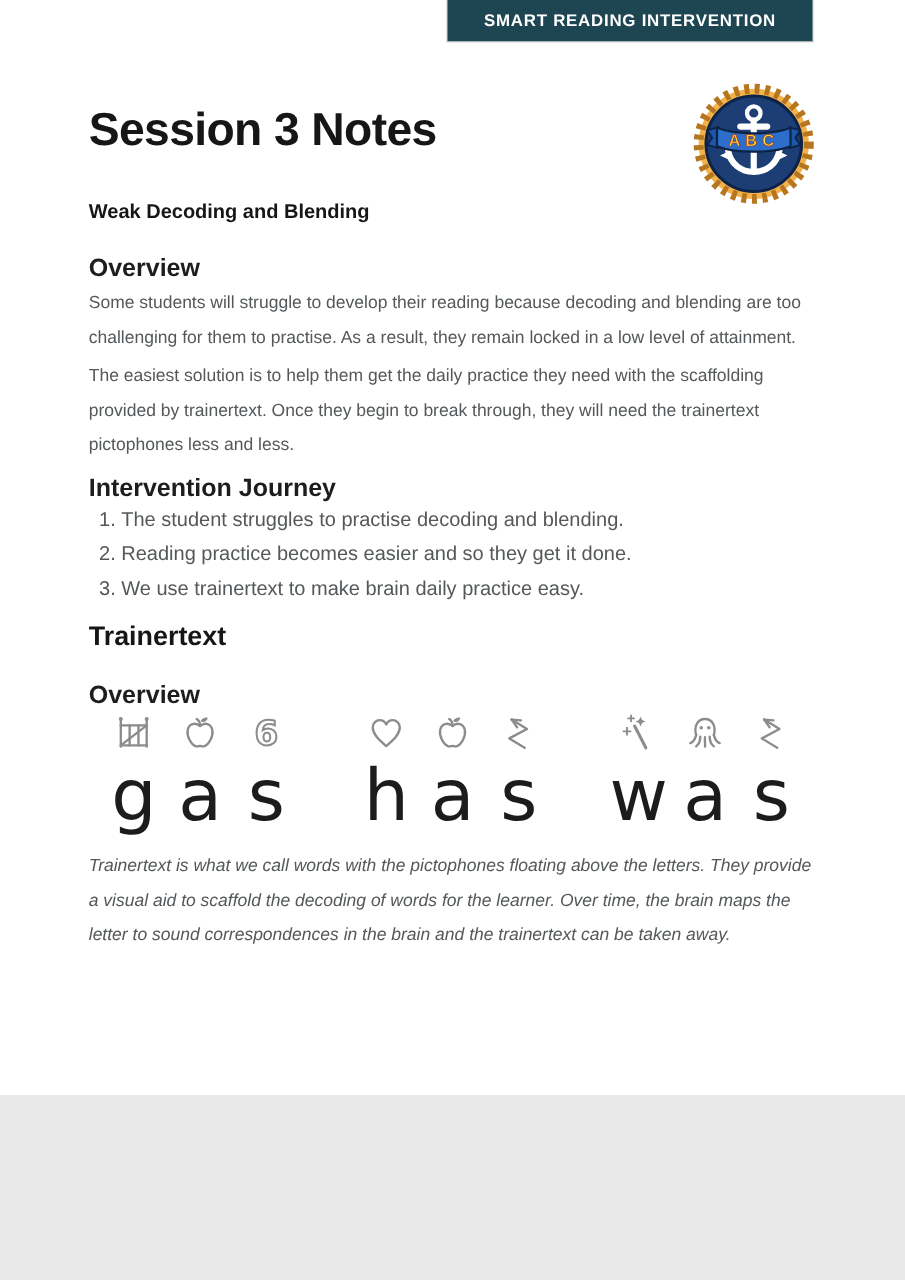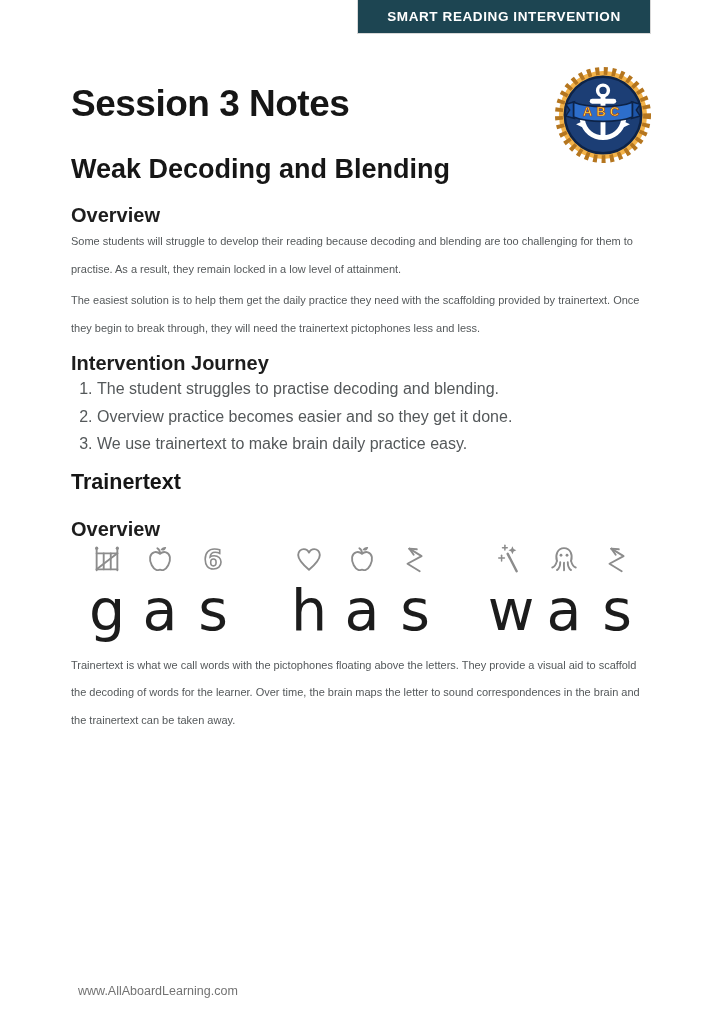--- a/index.html
+++ b/index.html
@@ -1,41 +1,41 @@
 <!DOCTYPE html>
 <html><head>
 <meta charset="utf-8">
 <style>
   html,body{margin:0;padding:0;background:#e9e9e9;}
   .page{
     position:relative;
-    width:724px;height:1024px;
+    width:724px;height:876px;
     background:#ffffff;
     font-family:"Liberation Sans", sans-serif;
     overflow:hidden;
     margin:0 auto;
   }
   
   .banner{
     position:absolute;top:0;left:358px;width:292px;height:33px;
     background:#1d4552;
     display:flex;align-items:center;justify-content:center;
     box-shadow:0 0 0 1px #d8d8d8;
   }
   .banner span{
     color:#ffffff;font-size:13.5px;font-weight:bold;letter-spacing:.6px;
   }
   
   .logo{position:absolute;top:66px;right:72px;width:98px;height:98px;}
   
   .content{position:absolute;left:71px;top:84px;width:582px;color:#54585a;}
   h1{margin:0;font-size:37px;line-height:40px;font-weight:bold;color:#161616;letter-spacing:-.5px;}
-  h2{margin:34px 0 0 0;font-size:27px;line-height:23px;font-weight:bold;color:#161616;}
+  h2{margin:34px 0 0 0;font-size:16px;line-height:23px;font-weight:bold;color:#161616;}
   h3{margin:26px 0 0 0;font-size:20px;line-height:17px;font-weight:bold;color:#1d1d1d;}
-  p{margin:4px 0 0 0;font-size:11px;line-height:27.5px;color:#54585a;}
+  p{margin:4px 0 0 0;font-size:14px;line-height:27.5px;color:#54585a;}
   p.follow{margin-top:4px;}
   ol{margin:3px 0 0 0;padding-left:26px;font-size:16px;line-height:27.5px;color:#54585a;}
   ol li{padding-left:0px;}
   
   .ttfig{
     margin-top:5px;height:102px;
     display:flex;justify-content:center;align-items:flex-start;gap:52px;
   }
   .ttword{display:flex;gap:9px;}
   .ttcol{display:flex;flex-direction:column;align-items:center;width:44px;}
@@ -85,21 +85,21 @@
 
     <h2>Weak Decoding and Blending</h2>
 
     <h3>Overview</h3>
     <p>Some students will struggle to develop their reading because decoding and blending are too challenging for them to practise. As a result, they remain locked in a low level of attainment.</p>
     <p class="follow">The easiest solution is to help them get the daily practice they need with the scaffolding provided by trainertext. Once they begin to break through, they will need the trainertext pictophones less and less.</p>
 
     <h3 style="margin-top:13px;">Intervention Journey</h3>
     <ol>
       <li>The student struggles to practise decoding and blending.</li>
-      <li>Overview practice becomes easier and so they get it done.</li>
+      <li>Reading practice becomes easier and so they get it done.</li>
       <li>We use trainertext to make brain daily practice easy.</li>
     </ol>
 
     <h2 style="margin-top:13px;font-size:21.5px;">Trainertext</h2>
 
     <h3 style="margin-top:27px;">Overview</h3>
 
     <div class="ttfig">
 
       <div class="ttword">
@@ -198,19 +198,19 @@
               <line x1="11" y1="6" x2="18.9" y2="6.7"></line>
               <line x1="11" y1="6" x2="15.6" y2="12.5"></line>
             </g>
           </svg>
           <div class="ttletter">s</div>
         </div>
       </div>
 
     </div>
 
-    <p style="margin-top:7px;">Trainertext is what we call words with the pictophones floating above the letters. They provide a visual aid to scaffold the decoding of words for the learner. Over time, the brain maps the letter to sound correspondences in the brain and the trainertext can be taken away.</p>
+    <p style="margin-top:7px;font-style:italic;">Trainertext is what we call words with the pictophones floating above the letters. They provide a visual aid to scaffold the decoding of words for the learner. Over time, the brain maps the letter to sound correspondences in the brain and the trainertext can be taken away.</p>
 
   </div>
 
   <div class="footer-left">www.AllAboardLearning.com</div>
 
 </div>
 
 </body></html>

